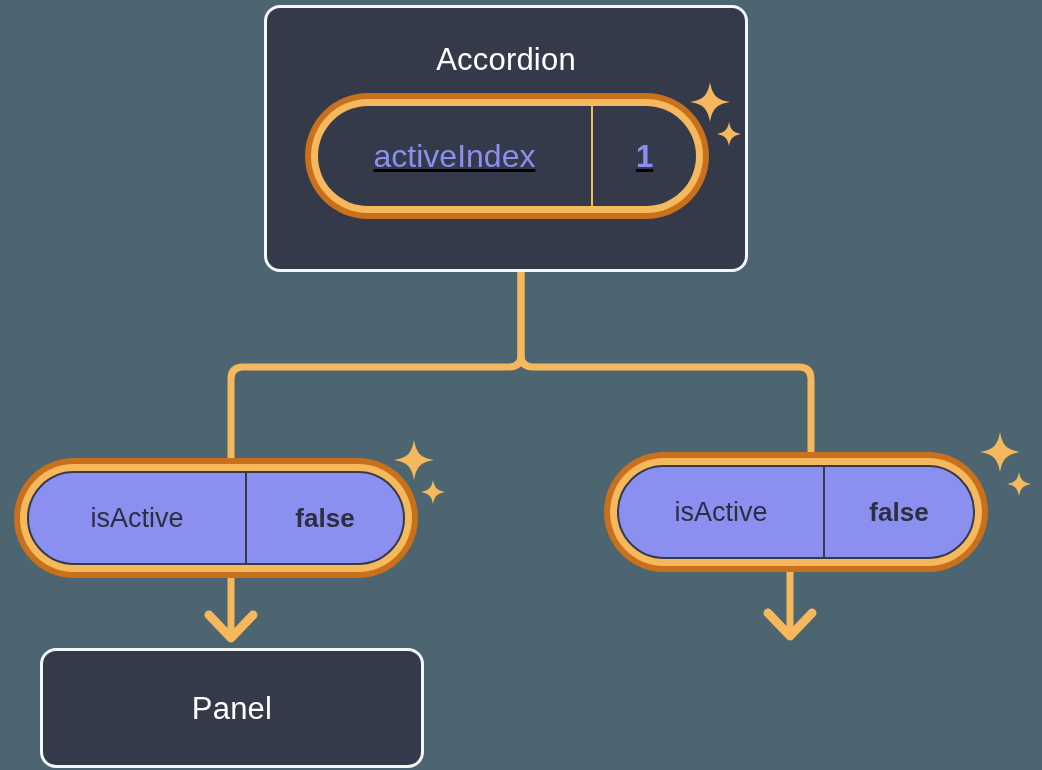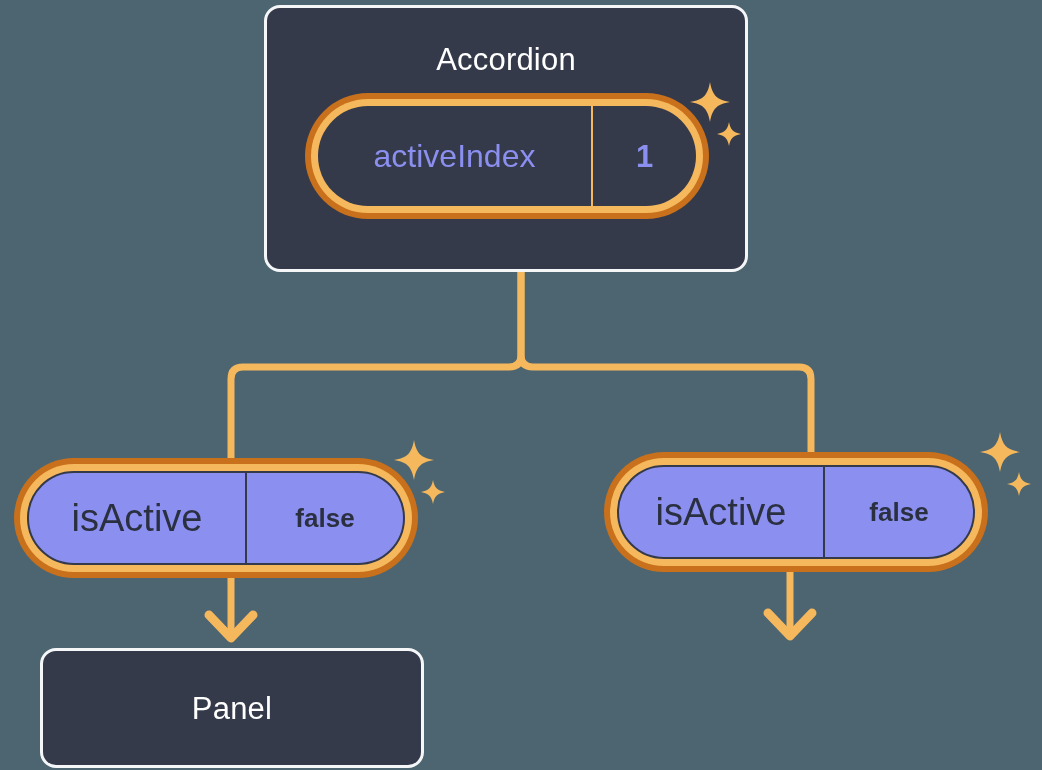--- a/index.html
+++ b/index.html
@@ -103,20 +103,21 @@
     line-height: 1;
     white-space: nowrap;
   }
 
   
   #pill-accordion {
     left: 305px;
     top: 93px;
     width: 404px;
     height: 126px;
+    text-decoration: underline;
   }
   #pill-accordion .pill-inner {
     background: #343a4a;
   }
   #pill-accordion .pill-key {
     flex: 0 0 275px;
     color: #8b8ff0;
     font-size: 32px;
     font-weight: 400;
     border-right: 2px solid #f6b85c;
@@ -128,21 +129,21 @@
     font-weight: 700;
   }
 
   
   .pill-purple .pill-inner {
     background: #8b8ff0;
     border: 2px solid #343a4a;
   }
   .pill-purple .pill-key {
     color: #2b3040;
-    font-size: 38px;
+    font-size: 27px;
     font-weight: 400;
     border-right: 2px solid #343a4a;
   }
   .pill-purple .pill-val {
     color: #2b3040;
     font-size: 26px;
     font-weight: 700;
   }
 
   #pill-left {

